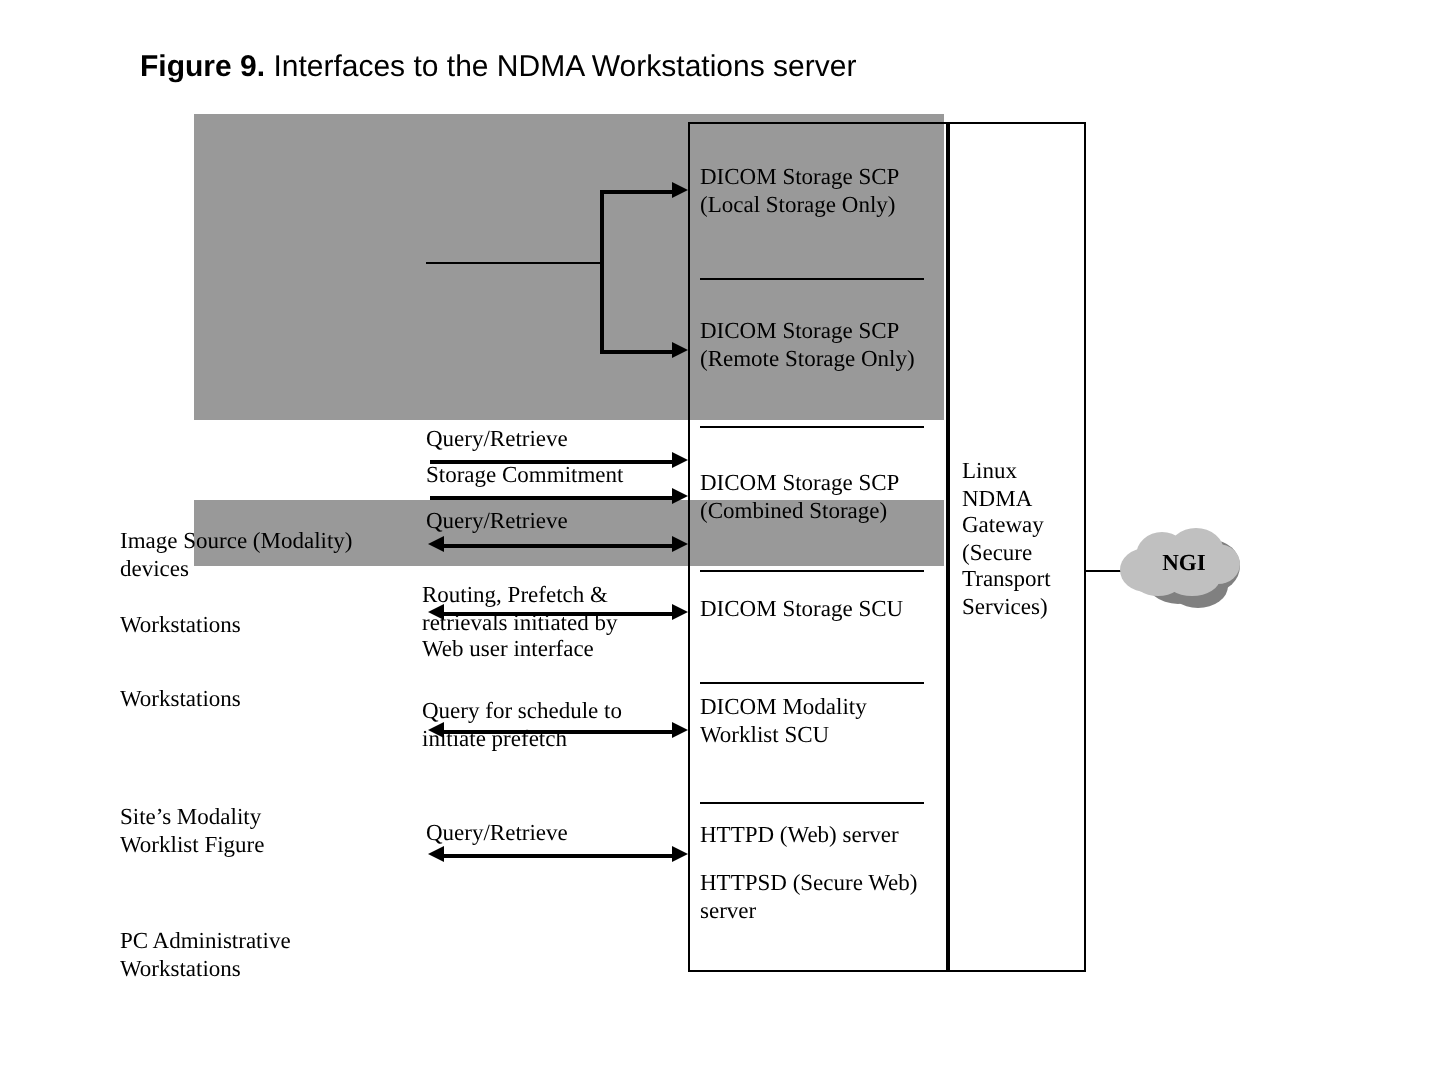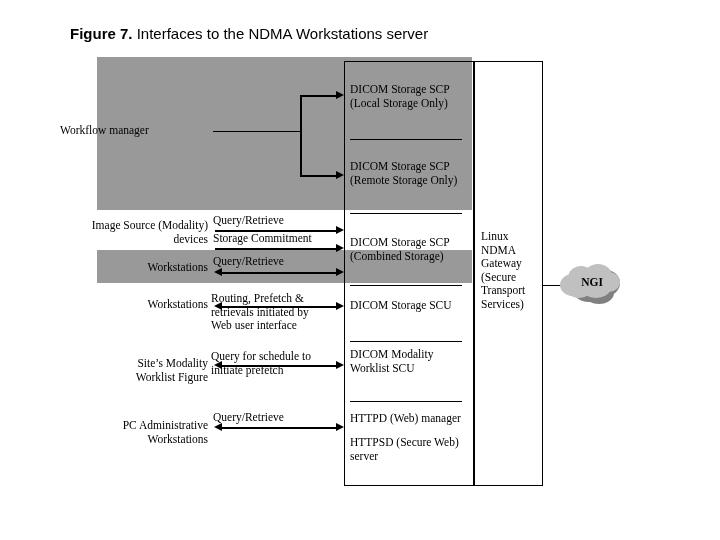--- a/index.html
+++ b/index.html
@@ -53,21 +53,21 @@
 
   
   .txt {
     position: absolute;
     font-size: 11.5px;
     line-height: 13.5px;
     color: #000000;
     white-space: pre-line;
   }
   .txt.right {
-    text-align: right;
+    margin-top: 46px;
   }
   .txt.center {
     text-align: left;
   }
 
   
   .hline {
     position: absolute;
     height: 0;
     border-top: 1px solid #000000;
@@ -122,21 +122,21 @@
     color: #000000;
     z-index: 5;
   }
 </style>
 </head>
 <body>
 
 <div id="canvas">
 
   <div id="figure-title">
-    <span class="fig-num">Figure 7.</span>
+    <span class="fig-num">Figure 9.</span>
     <span>Interfaces to the NDMA Workstations server</span>
   </div>
 
   <div class="gray-band" style="left:97px; top:57px; width:375px; height:153px;"></div>
   <div class="gray-band" style="left:97px; top:250px; width:375px; height:33px;"></div>
 
   <div class="outline-box" style="left:344px; top:61px; width:130px; height:425px;"></div>
 
   <div class="outline-box" style="left:474px; top:61px; width:69px; height:425px;"></div>
 
@@ -153,33 +153,32 @@
 (Remote Storage Only)</div>
 
   <div class="txt" style="left:350px; top:236px; width:118px;">DICOM Storage SCP
 (Combined Storage)</div>
 
   <div class="txt" style="left:350px; top:299px; width:118px;">DICOM Storage SCU</div>
 
   <div class="txt" style="left:350px; top:348px; width:118px;">DICOM Modality
 Worklist SCU</div>
 
-  <div class="txt" style="left:350px; top:412px; width:118px;">HTTPD (Web) manager</div>
+  <div class="txt" style="left:350px; top:412px; width:118px;">HTTPD (Web) server</div>
 
   <div class="txt" style="left:350px; top:436px; width:118px;">HTTPSD (Secure Web)
 server</div>
 
   <div class="txt" style="left:481px; top:230px; width:60px;">Linux
 NDMA
 Gateway
 (Secure
 Transport
 Services)</div>
 
-  <div class="txt" style="left:60px; top:124px; width:148px; text-align:left;">Workflow manager</div>
 
   <div class="txt right" style="left:60px; top:219px; width:148px;">Image Source (Modality)
 devices</div>
 
   <div class="txt right" style="left:60px; top:261px; width:148px;">Workstations</div>
 
   <div class="txt right" style="left:60px; top:298px; width:148px;">Workstations</div>
 
   <div class="txt right" style="left:60px; top:357px; width:148px;">Site’s Modality
 Worklist Figure</div>

